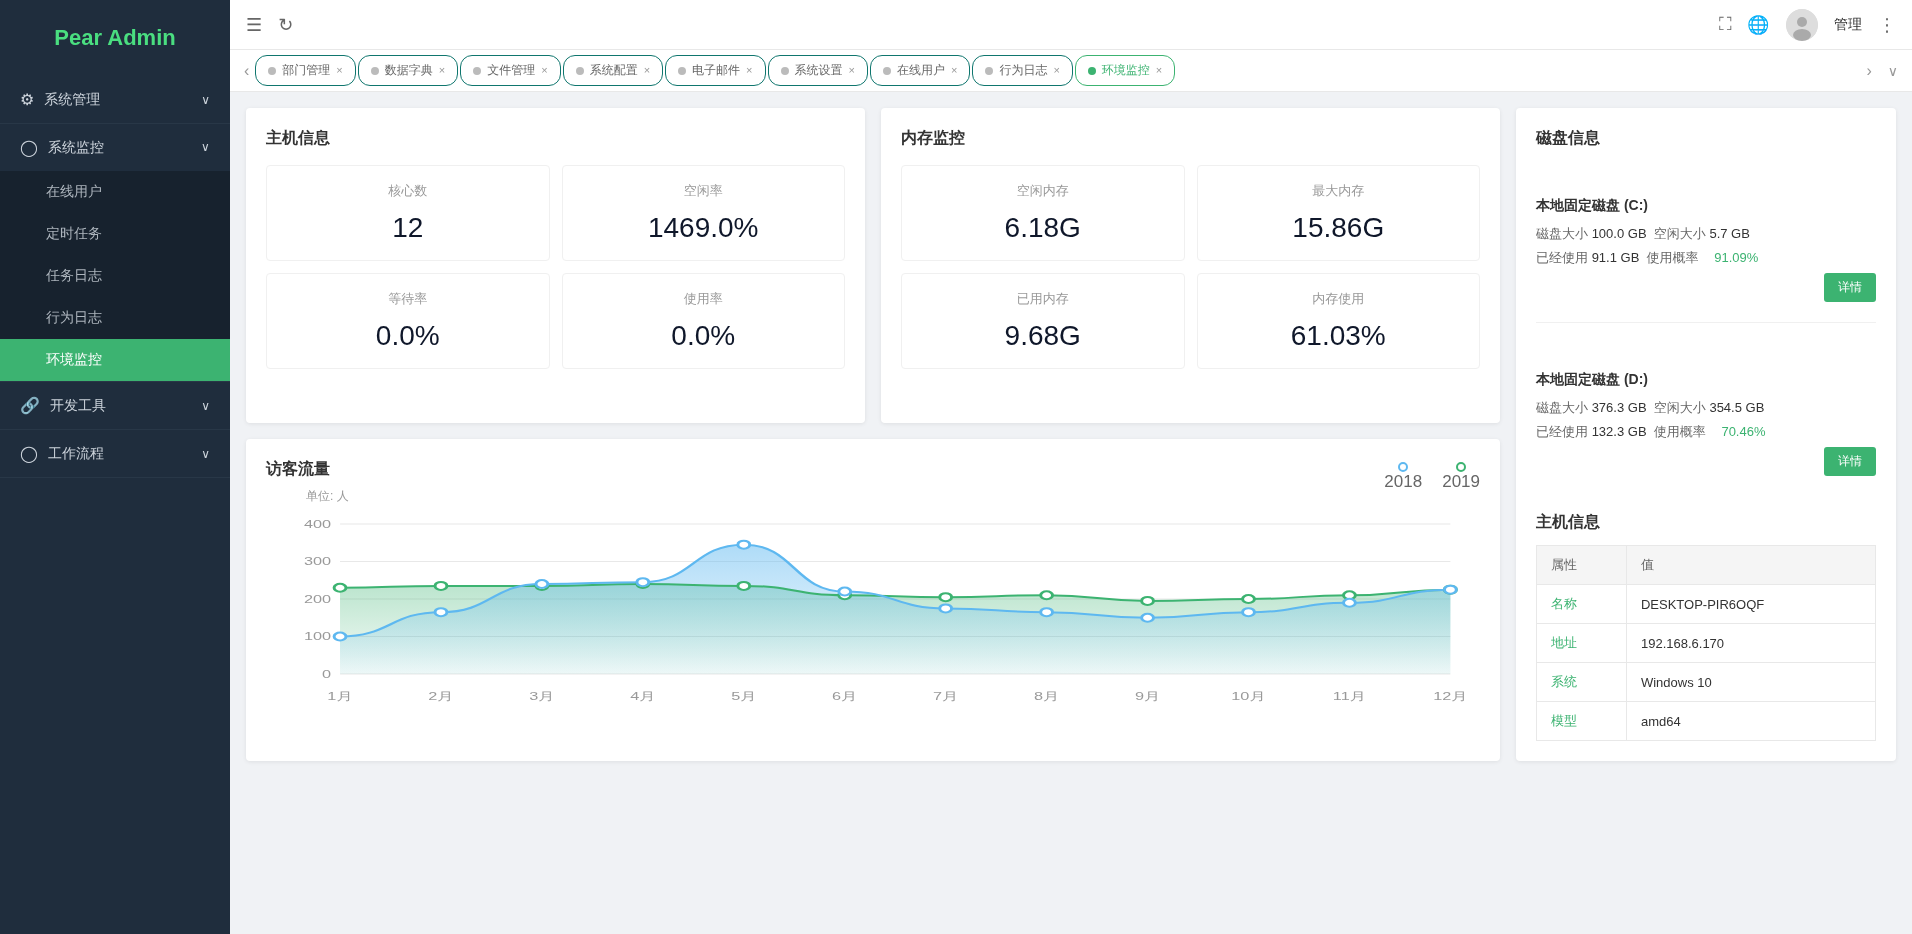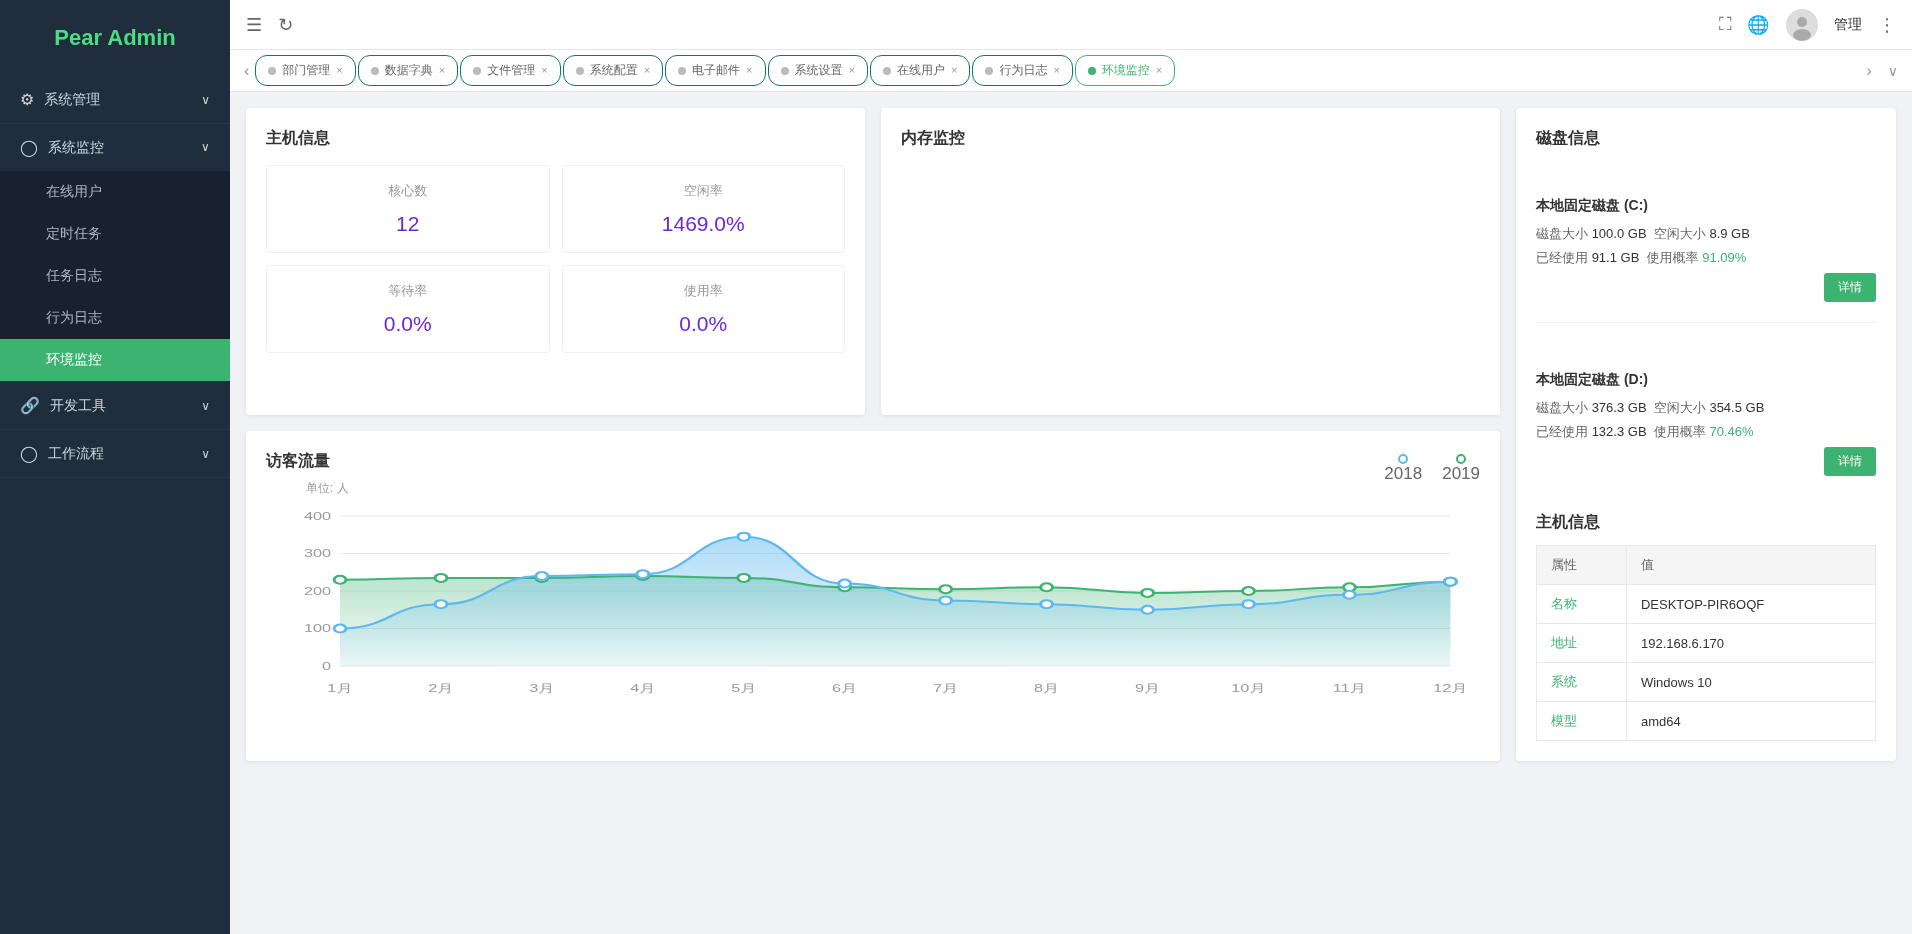--- a/index.html
+++ b/index.html
@@ -153,29 +153,29 @@
       grid-template-rows: 1fr 1fr;
       gap: 12px;
     }
     .metric-box {
       border: 1px solid #f0f0f0;
       border-radius: 4px;
       padding: 16px;
       text-align: center;
     }
     .metric-label { font-size: 13px; color: #999; margin-bottom: 12px; }
-    .metric-value { font-size: 21px; font-weight: 500; color: #6d28d9; }
+    .metric-value { font-size: 28px; font-weight: 500; color: #0f172a; }
 
     
     .disk-section { margin-bottom: 20px; padding-bottom: 20px; border-bottom: 1px solid #f0f0f0; }
     .disk-section:last-of-type { border-bottom: none; margin-bottom: 0; }
     .disk-section-title { font-size: 14px; font-weight: 600; color: #333; margin-bottom: 10px; margin-top: 48px; }
     .disk-row { font-size: 13px; color: #666; margin-bottom: 6px; }
     .disk-row span { color: #333; }
-    .disk-row .highlight { color: #3cb371; font-weight: 500; }
+    .disk-row .highlight { color: #3cb371; font-weight: 500; margin-left: 12px; }
     .detail-btn {
       float: right;
       background: #3cb371;
       color: #fff;
       border: none;
       border-radius: 3px;
       padding: 6px 14px;
       font-size: 12px;
       cursor: pointer;
       margin-top: 0;
@@ -364,29 +364,48 @@
           </div>
           <div class="metric-box">
             <div class="metric-label">使用率</div>
             <div class="metric-value">0.0%</div>
           </div>
         </div>
     </div>
 
     <div class="card memory-card">
       <div class="card-title">内存监控</div>
+      <div class="metrics-grid">
+
+      <div class="metric-box">
+            <div class="metric-label">空闲内存</div>
+            <div class="metric-value">6.18G</div>
+          </div>
+          <div class="metric-box">
+            <div class="metric-label">最大内存</div>
+            <div class="metric-value">15.86G</div>
+          </div>
+          <div class="metric-box">
+            <div class="metric-label">已用内存</div>
+            <div class="metric-value">9.68G</div>
+          </div>
+          <div class="metric-box">
+            <div class="metric-label">内存使用</div>
+            <div class="metric-value">61.03%</div>
+          </div>
+        </div>
     </div>
 
     <div class="card disk-card">
       <div class="card-title">磁盘信息</div>
 
       <div id="disk-sections">
           <div class="disk-section clearfix">
     <div class="disk-section-title">本地固定磁盘 (C:)</div>
-    <div class="disk-row">磁盘大小 <span>100.0 GB</span>&nbsp;&nbsp;空闲大小 <span>8.9 GB</span></div>
+    <div class="disk-row">磁盘大小 <span>100.0 GB</span>&nbsp;&nbsp;空闲大小 <span>5.7 GB</span></div>
     <div class="disk-row">已经使用 <span>91.1 GB</span>&nbsp;&nbsp;使用概率 <span class="highlight">91.09%</span></div>
     <button class="detail-btn">详情</button>
   </div>
           <div class="disk-section clearfix">
     <div class="disk-section-title">本地固定磁盘 (D:)</div>
     <div class="disk-row">磁盘大小 <span>376.3 GB</span>&nbsp;&nbsp;空闲大小 <span>354.5 GB</span></div>
     <div class="disk-row">已经使用 <span>132.3 GB</span>&nbsp;&nbsp;使用概率 <span class="highlight">70.46%</span></div>
     <button class="detail-btn">详情</button>
   </div>
         </div>

